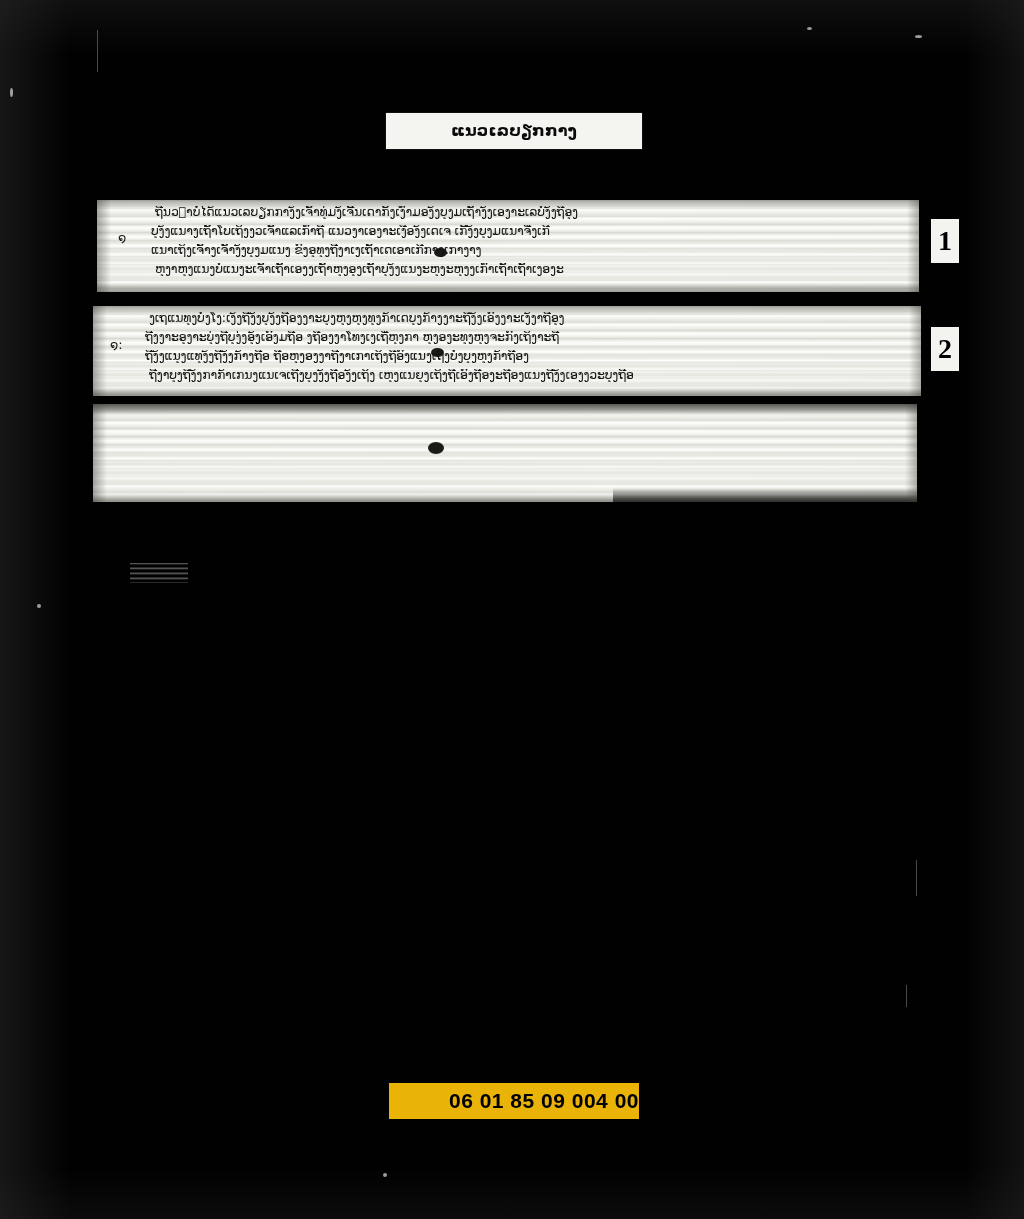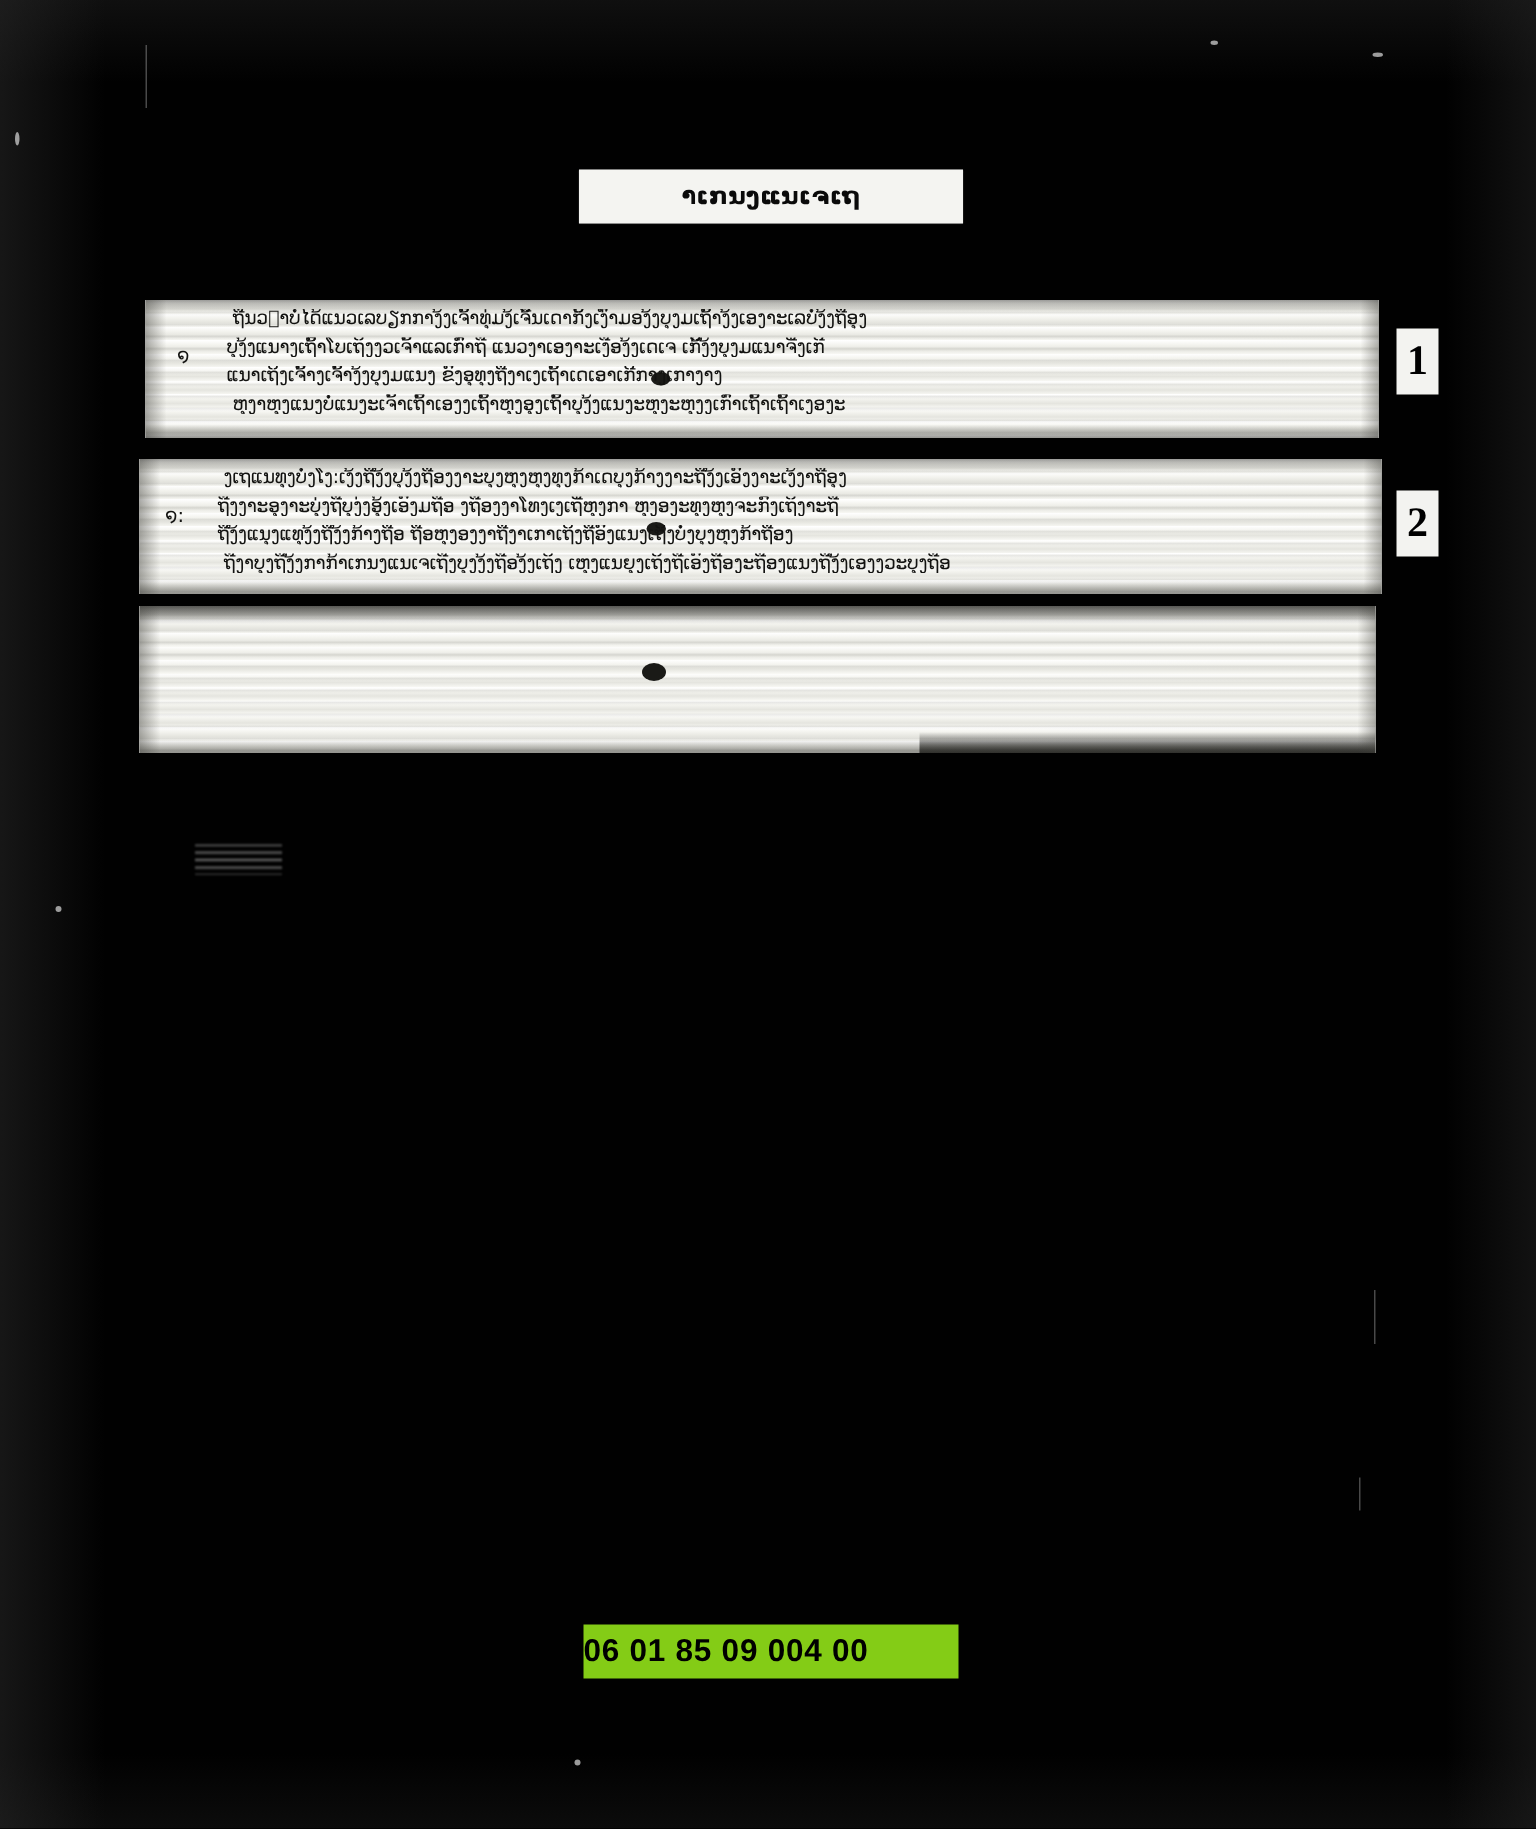--- a/index.html
+++ b/index.html
@@ -68,24 +68,24 @@
     white-space: nowrap;
   }
 
   
   .cat-card {
     position: absolute;
     left: 389px;
     top: 1083px;
     width: 250px;
     height: 36px;
-    background: #84cc16;
+    background: #eab308;
     display: flex;
     align-items: center;
-    justify-content: flex-start;
+    justify-content: flex-end;
   }
   .cat-card span {
     color: #000;
     font-family: "Liberation Sans", sans-serif;
     font-size: 21px;
     font-weight: 700;
     letter-spacing: .5px;
     white-space: nowrap;
   }
 
@@ -226,21 +226,21 @@
   <div class="speck" style="left:10px; top:88px; width:3px; height:9px;"></div>
   <div class="speck" style="left:37px; top:604px; width:4px; height:4px;"></div>
   <div class="speck" style="left:807px; top:27px; width:5px; height:3px;"></div>
   <div class="speck" style="left:915px; top:35px; width:7px; height:3px;"></div>
   <div class="speck" style="left:383px; top:1173px; width:4px; height:4px;"></div>
   <div class="scratch" style="left:97px; top:30px; width:1px; height:42px;"></div>
   <div class="scratch" style="left:916px; top:860px; width:1px; height:36px;"></div>
   <div class="scratch" style="left:906px; top:985px; width:1px; height:22px;"></div>
 
   <div class="title-card">
-    <span>າເກນງແນເຈເຖ</span>
+    <span>ແນວເລບຽກກາງ</span>
   </div>
 
   <div class="folio-tab t1">
     <span>1</span>
   </div>
   <div class="folio-tab t2">
     <span>2</span>
   </div>
 
   <div class="leaf leaf-1">

